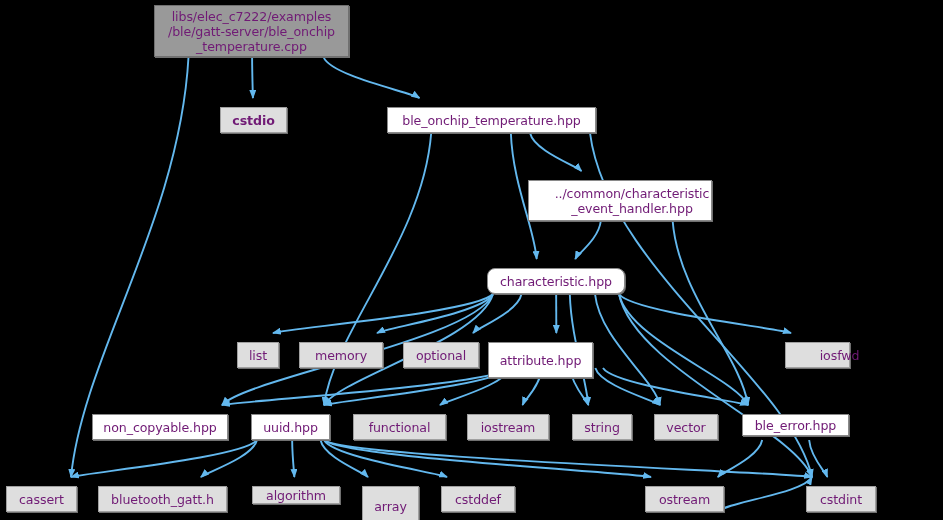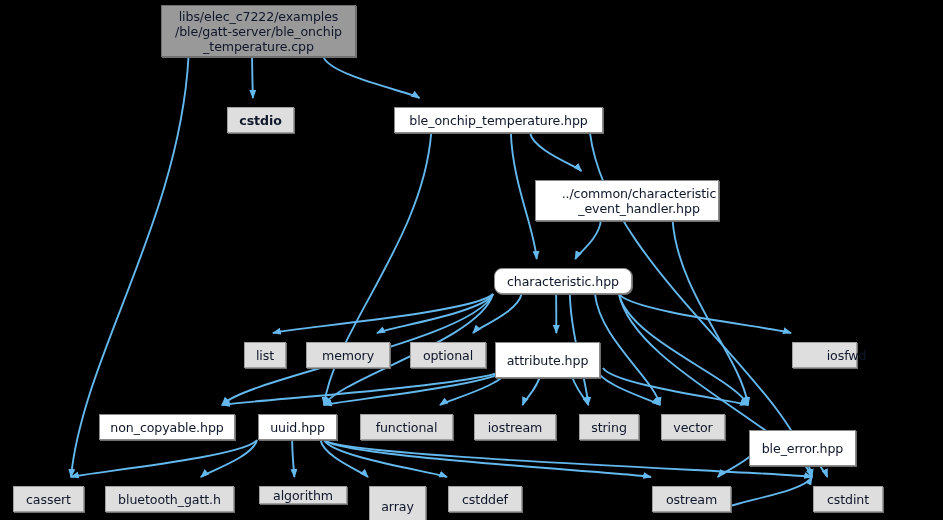--- a/index.html
+++ b/index.html
@@ -26,28 +26,27 @@
     width: 943px;
     height: 520px;
   }
   .node {
     position: absolute;
     box-sizing: border-box;
     display: flex;
     align-items: center;
     justify-content: center;
     text-align: center;
-    color: #0f172a;
+    color: #701a75;
     font-size: 12.6px;
     line-height: 15px;
     letter-spacing: -0.1px;
     white-space: pre-line;
     border: 1px solid #808080;
     box-shadow: 1px 1px 0 0 #707070;
-    margin-left: 7px;
   }
   .node.lib {
     background: #dedede;
     border-color: #a0a0a0;
   }
   .node.hdr {
     background: #ffffff;
     border-color: #8a8a8a;
   }
   .node.root {
@@ -122,21 +121,21 @@
       <div class="node lib" style="left: 299px; top: 342px; width: 84px; height: 26px;"><span>memory</span></div>
       <div class="node lib" style="left: 403px; top: 342px; width: 76px; height: 26px;"><span>optional</span></div>
       <div class="node hdr" style="left: 488px; top: 342px; width: 105px; height: 36px;"><span>attribute.hpp</span></div>
       <div class="node lib" style="left: 785px; top: 342px; width: 65px; height: 26px; padding-left: 44px;"><span>iosfwd</span></div>
       <div class="node hdr" style="left: 92px; top: 414px; width: 136px; height: 26px;"><span>non_copyable.hpp</span></div>
       <div class="node hdr" style="left: 251px; top: 414px; width: 79px; height: 26px;"><span>uuid.hpp</span></div>
       <div class="node lib" style="left: 353px; top: 414px; width: 93px; height: 26px;"><span>functional</span></div>
       <div class="node lib" style="left: 467px; top: 414px; width: 82px; height: 26px;"><span>iostream</span></div>
       <div class="node lib" style="left: 572px; top: 414px; width: 60px; height: 26px;"><span>string</span></div>
       <div class="node lib" style="left: 654px; top: 414px; width: 64px; height: 26px;"><span>vector</span></div>
-      <div class="node hdr" style="left: 742px; top: 430px; width: 107px; height: 36px;"><span>ble_error.hpp</span></div>
+      <div class="node hdr" style="left: 742px; top: 414px; width: 107px; height: 22px;"><span>ble_error.hpp</span></div>
       <div class="node lib" style="left: 6px; top: 486px; width: 71px; height: 26px;"><span>cassert</span></div>
       <div class="node lib" style="left: 98px; top: 486px; width: 129px; height: 26px;"><span>bluetooth_gatt.h</span></div>
       <div class="node lib" style="left: 252px; top: 486px; width: 88px; height: 18px;"><span>algorithm</span></div>
       <div class="node lib" style="left: 362px; top: 486px; width: 57px; height: 41px;"><span>array</span></div>
       <div class="node lib" style="left: 441px; top: 486px; width: 74px; height: 26px;"><span>cstddef</span></div>
       <div class="node lib" style="left: 645px; top: 486px; width: 79px; height: 26px;"><span>ostream</span></div>
       <div class="node lib" style="left: 806px; top: 486px; width: 70px; height: 26px;"><span>cstdint</span></div>
     </div>
 </div>
 

